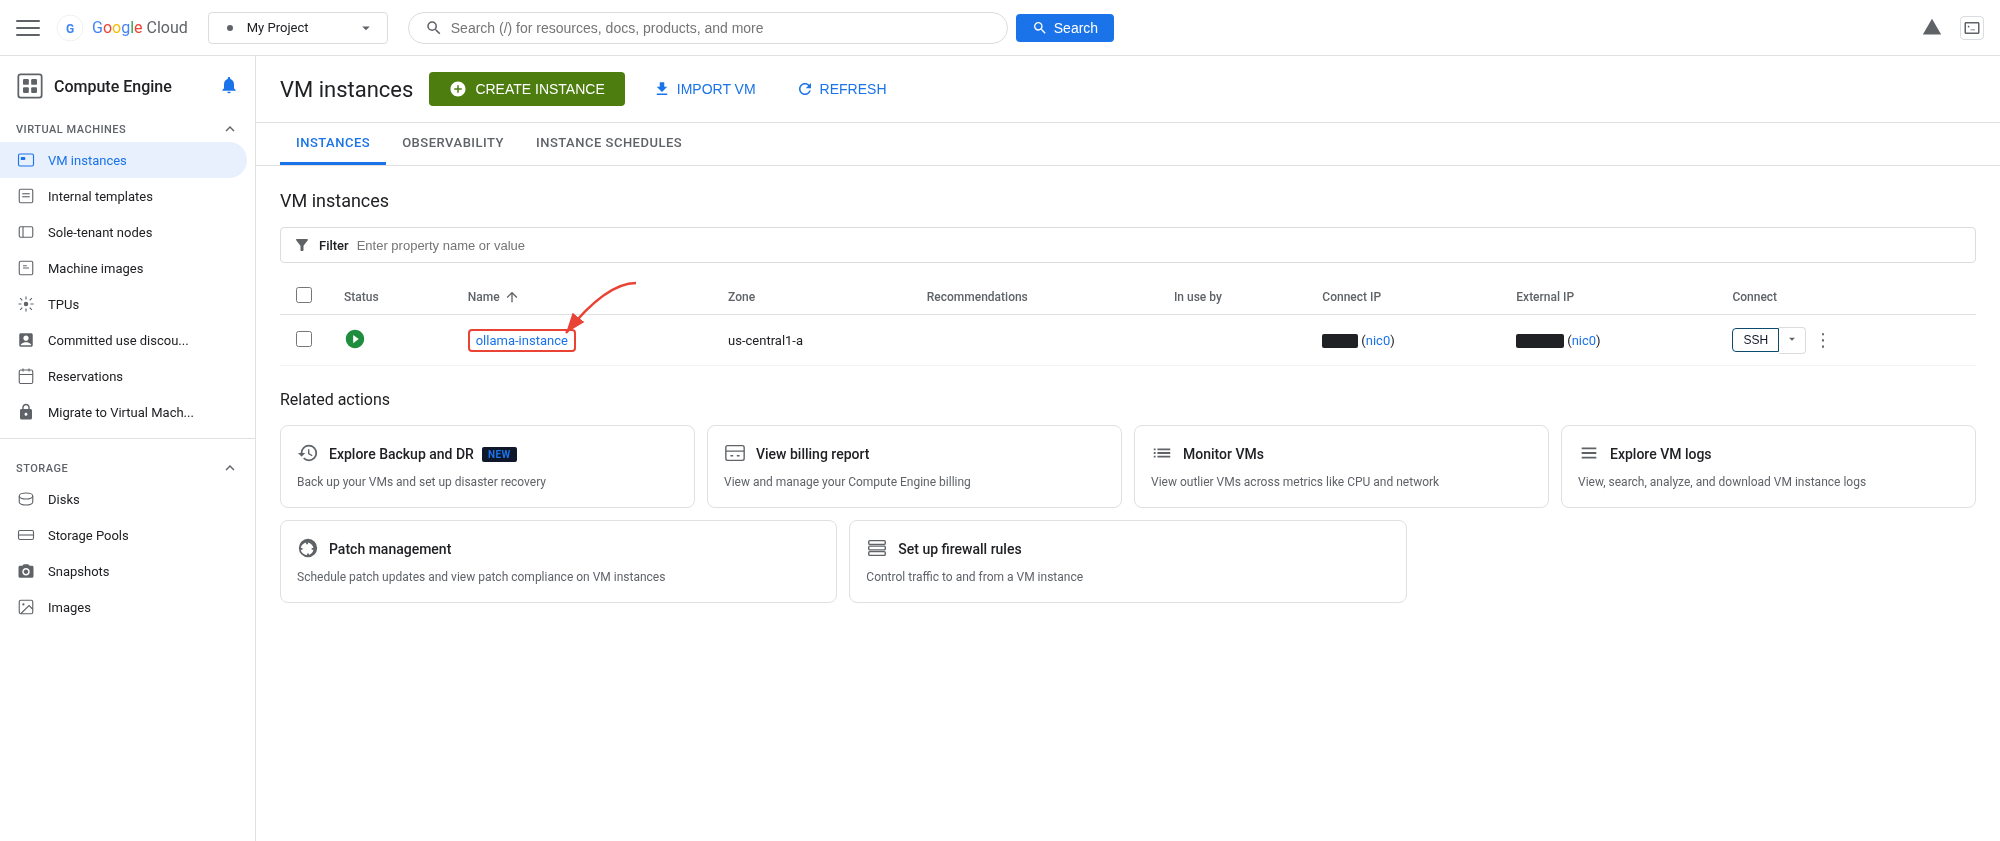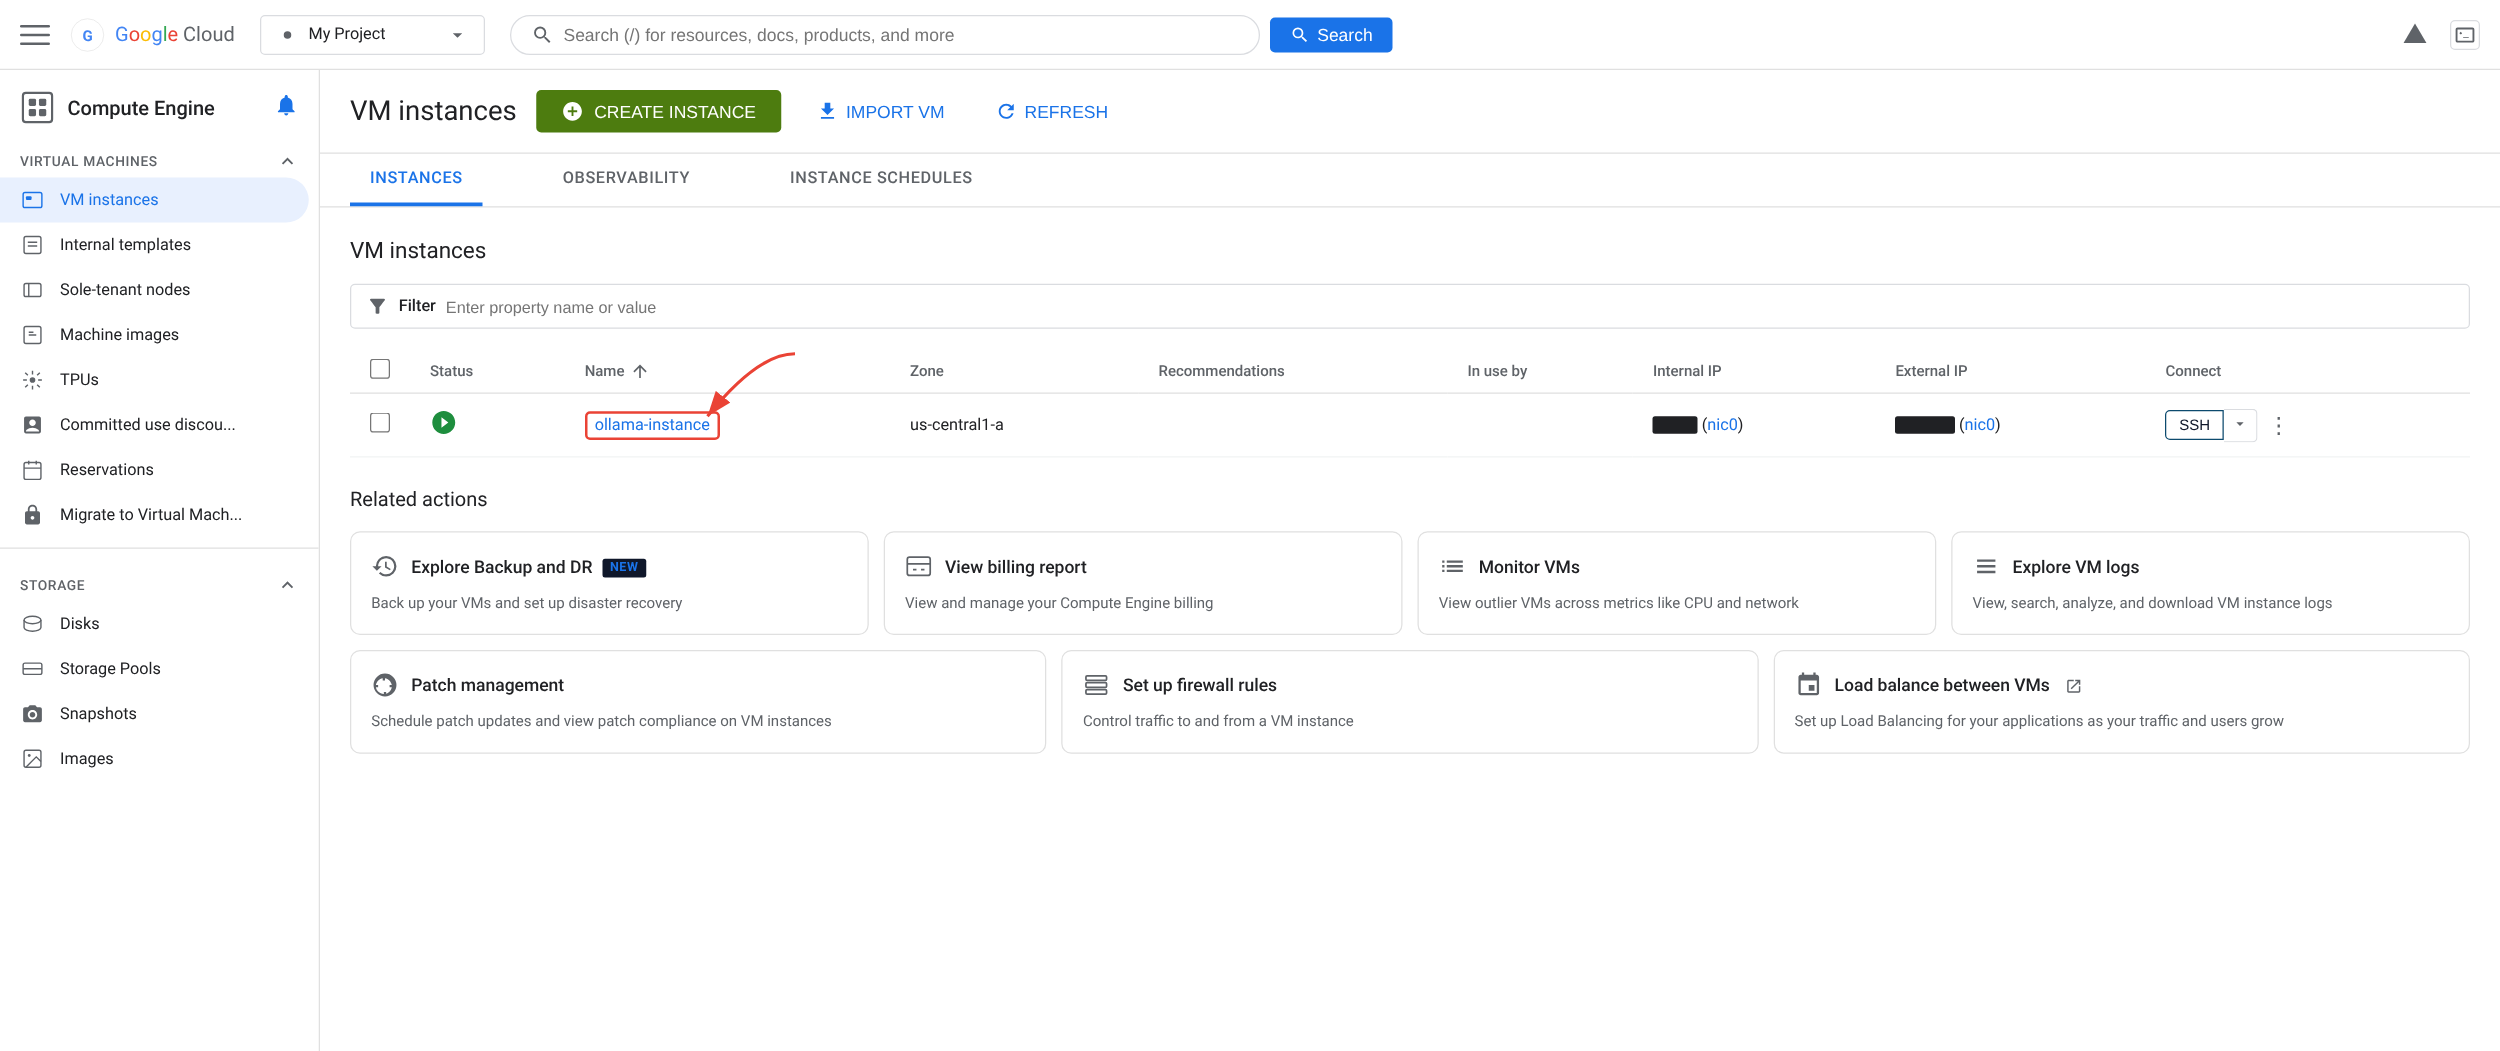--- a/index.html
+++ b/index.html
@@ -96,21 +96,20 @@
       display: flex; align-items: center; gap: 6px;
       background: transparent; color: #1a73e8; border: none;
       cursor: pointer; font-size: 14px; font-weight: 500;
       padding: 8px 12px;
     }
 
     
     .tabs {
       display: flex; border-bottom: 1px solid #e0e0e0;
       padding: 0 24px;
-      gap: 48px;
     }
     .tab {
       padding: 12px 16px; cursor: pointer;
       font-size: 13px; font-weight: 500; color: #5f6368;
       border-bottom: 3px solid transparent;
       text-transform: uppercase; letter-spacing: 0.5px;
     }
     .tab.active { color: #1a73e8; border-bottom-color: #1a73e8; }
 
     
@@ -450,21 +449,21 @@
                 <div class="th-name">
                   <span>Name</span>
                   <svg width="16" height="16" viewBox="0 0 24 24" fill="#5f6368">
                       <path d="M4 12l1.41 1.41L11 7.83V20h2V7.83l5.58 5.59L20 12l-8-8-8 8z"></path>
                     </svg>
                 </div>
               </th>
               <th><span>Zone</span></th>
               <th><span>Recommendations</span></th>
               <th><span>In use by</span></th>
-              <th><span>Internal IP</span></th>
+              <th><span>Connect IP</span></th>
               <th><span>External IP</span></th>
               <th><span>Connect</span></th>
             </tr>
           </thead>
           <tbody>
             <tr>
               <td><input type="checkbox" class="checkbox" style=""></td>
               <td>
                 <svg width="22" height="22" viewBox="0 0 24 24" fill="#1e8e3e">
                     <path d="M12 2C6.48 2 2 6.48 2 12s4.48 10 10 10 10-4.48 10-10S17.52 2 12 2zm-2 14.5v-9l6 4.5-6 4.5z"></path>
@@ -589,31 +588,17 @@
                   <rect x="3" y="4" width="18" height="4" rx="1" fill="none" stroke="#5f6368" stroke-width="1.5"></rect>
                   <rect x="3" y="10" width="18" height="4" rx="1" fill="none" stroke="#5f6368" stroke-width="1.5"></rect>
                   <rect x="3" y="16" width="18" height="4" rx="1" fill="none" stroke="#5f6368" stroke-width="1.5"></rect>
                 </svg>
             </div>
             <span class="action-card-title">Set up firewall rules</span>
           </div>
           <div class="action-card-desc">Control traffic to and from a VM instance</div>
         </div>
 
-        <div class="action-card">
-          <div class="action-card-header">
-            <div class="action-card-icon">
-              <svg width="22" height="22" viewBox="0 0 24 24" fill="#5f6368">
-                  <path d="M17 12h-5v5h5v-5zM16 1v2H8V1H6v2H5c-1.11 0-1.99.9-1.99 2L3 19c0 1.1.89 2 2 2h14c1.1 0 2-.9 2-2V5c0-1.1-.9-2-2-2h-1V1h-2zm3 18H5V8h14v11z"></path>
-                </svg>
-            </div>
-            <span class="action-card-title">Load balance between VMs</span>
-            <svg width="14" height="14" viewBox="0 0 24 24" fill="#5f6368" style="margin-left:4px;">
-                <path d="M19 19H5V5h7V3H5c-1.11 0-2 .9-2 2v14c0 1.1.89 2 2 2h14c1.1 0 2-.9 2-2v-7h-2v7zM14 3v2h3.59l-9.83 9.83 1.41 1.41L19 6.41V10h2V3h-7z"></path>
-              </svg>
-          </div>
-          <div class="action-card-desc">Set up Load Balancing for your applications as your traffic and users grow</div>
-        </div>
 
       </div>
     </div>
   </div>
 </div>
 
 </body></html>

